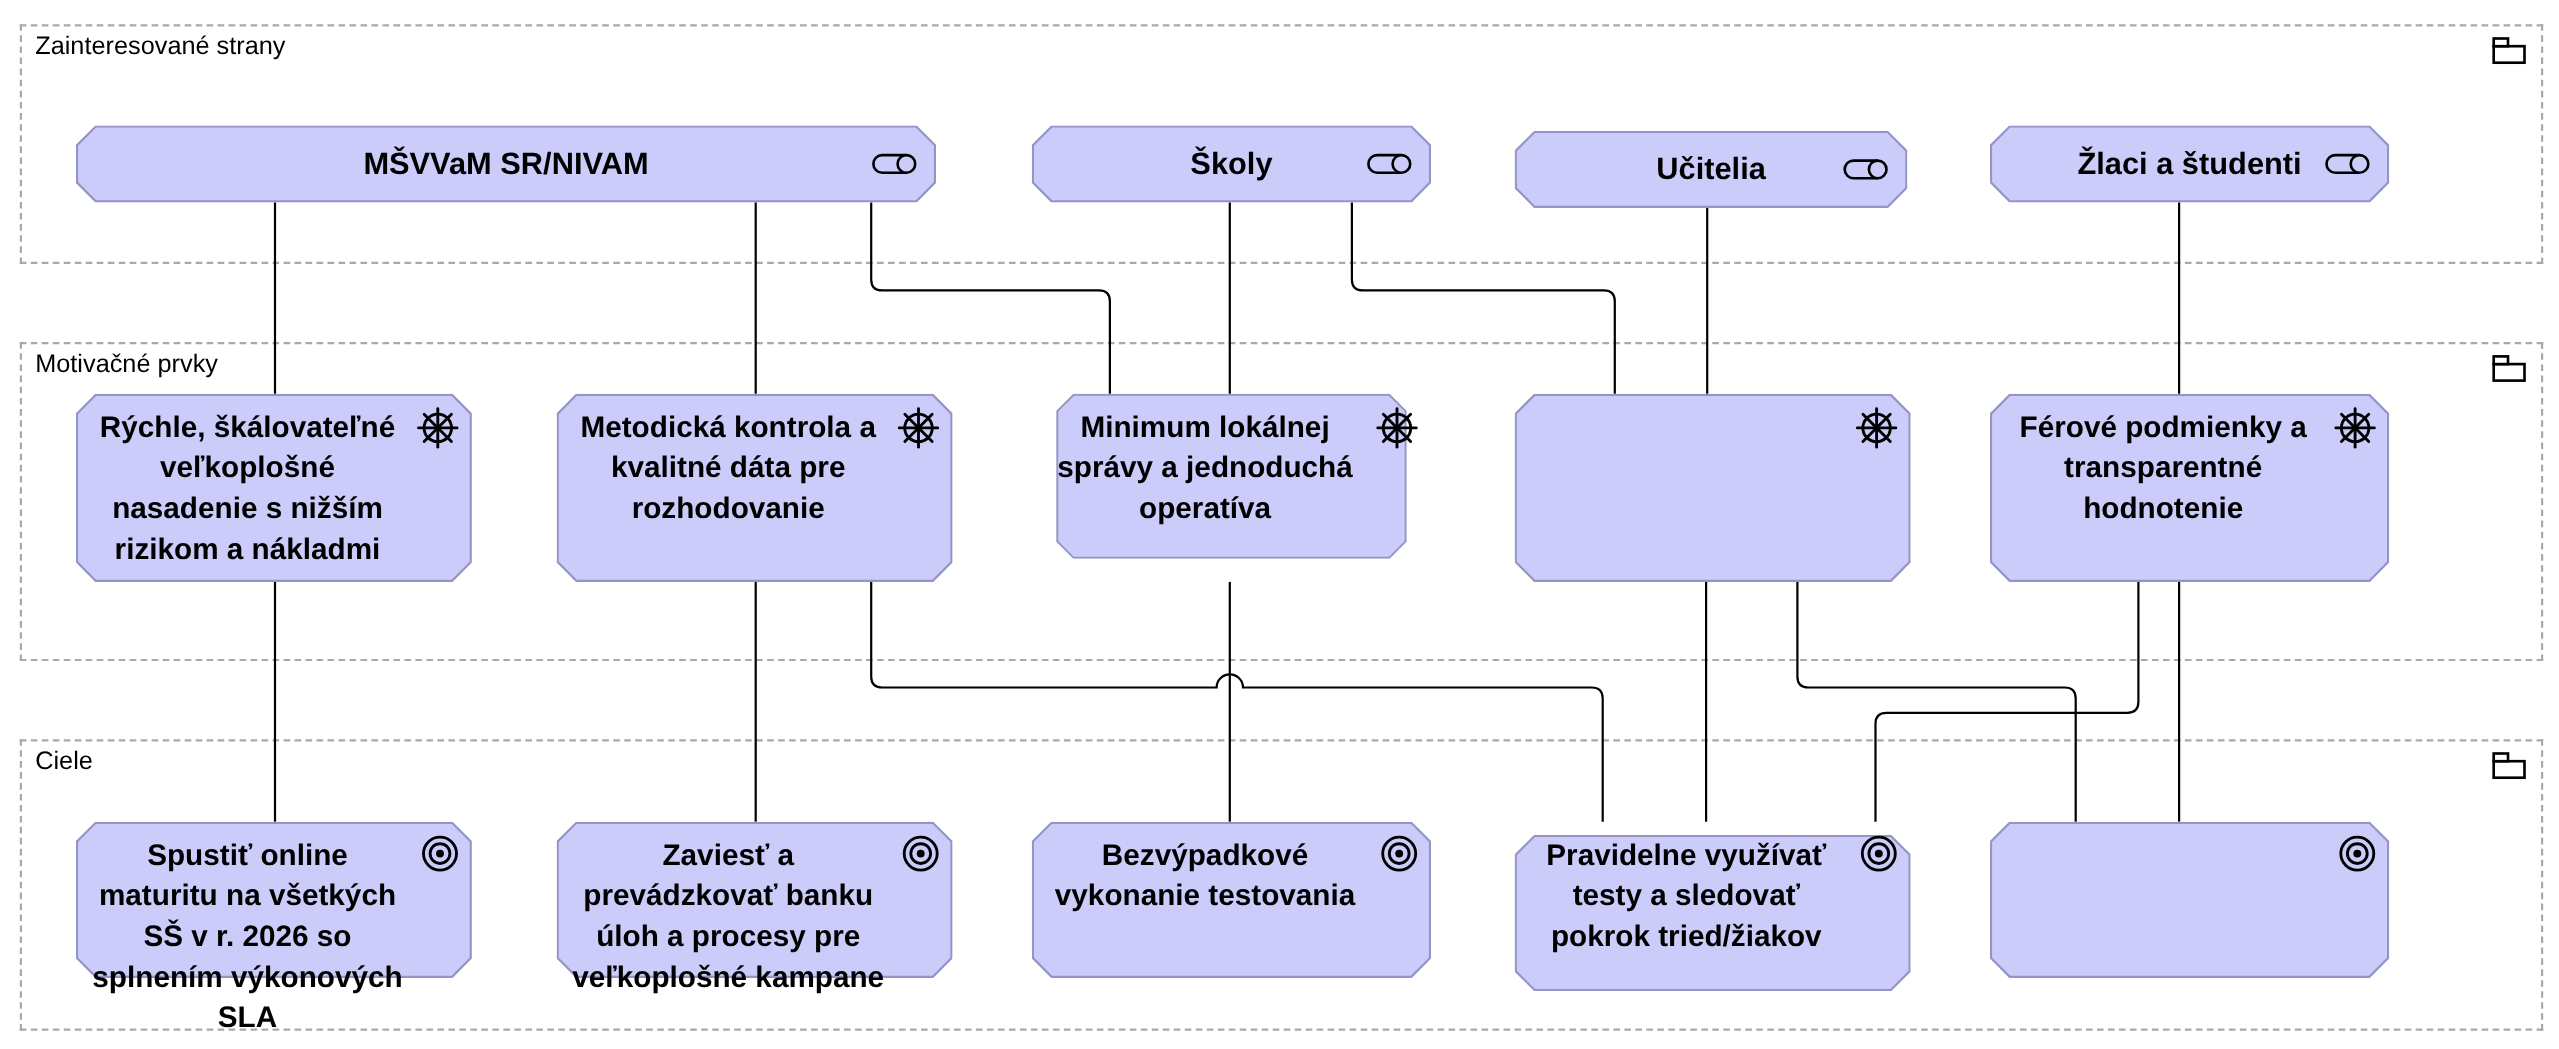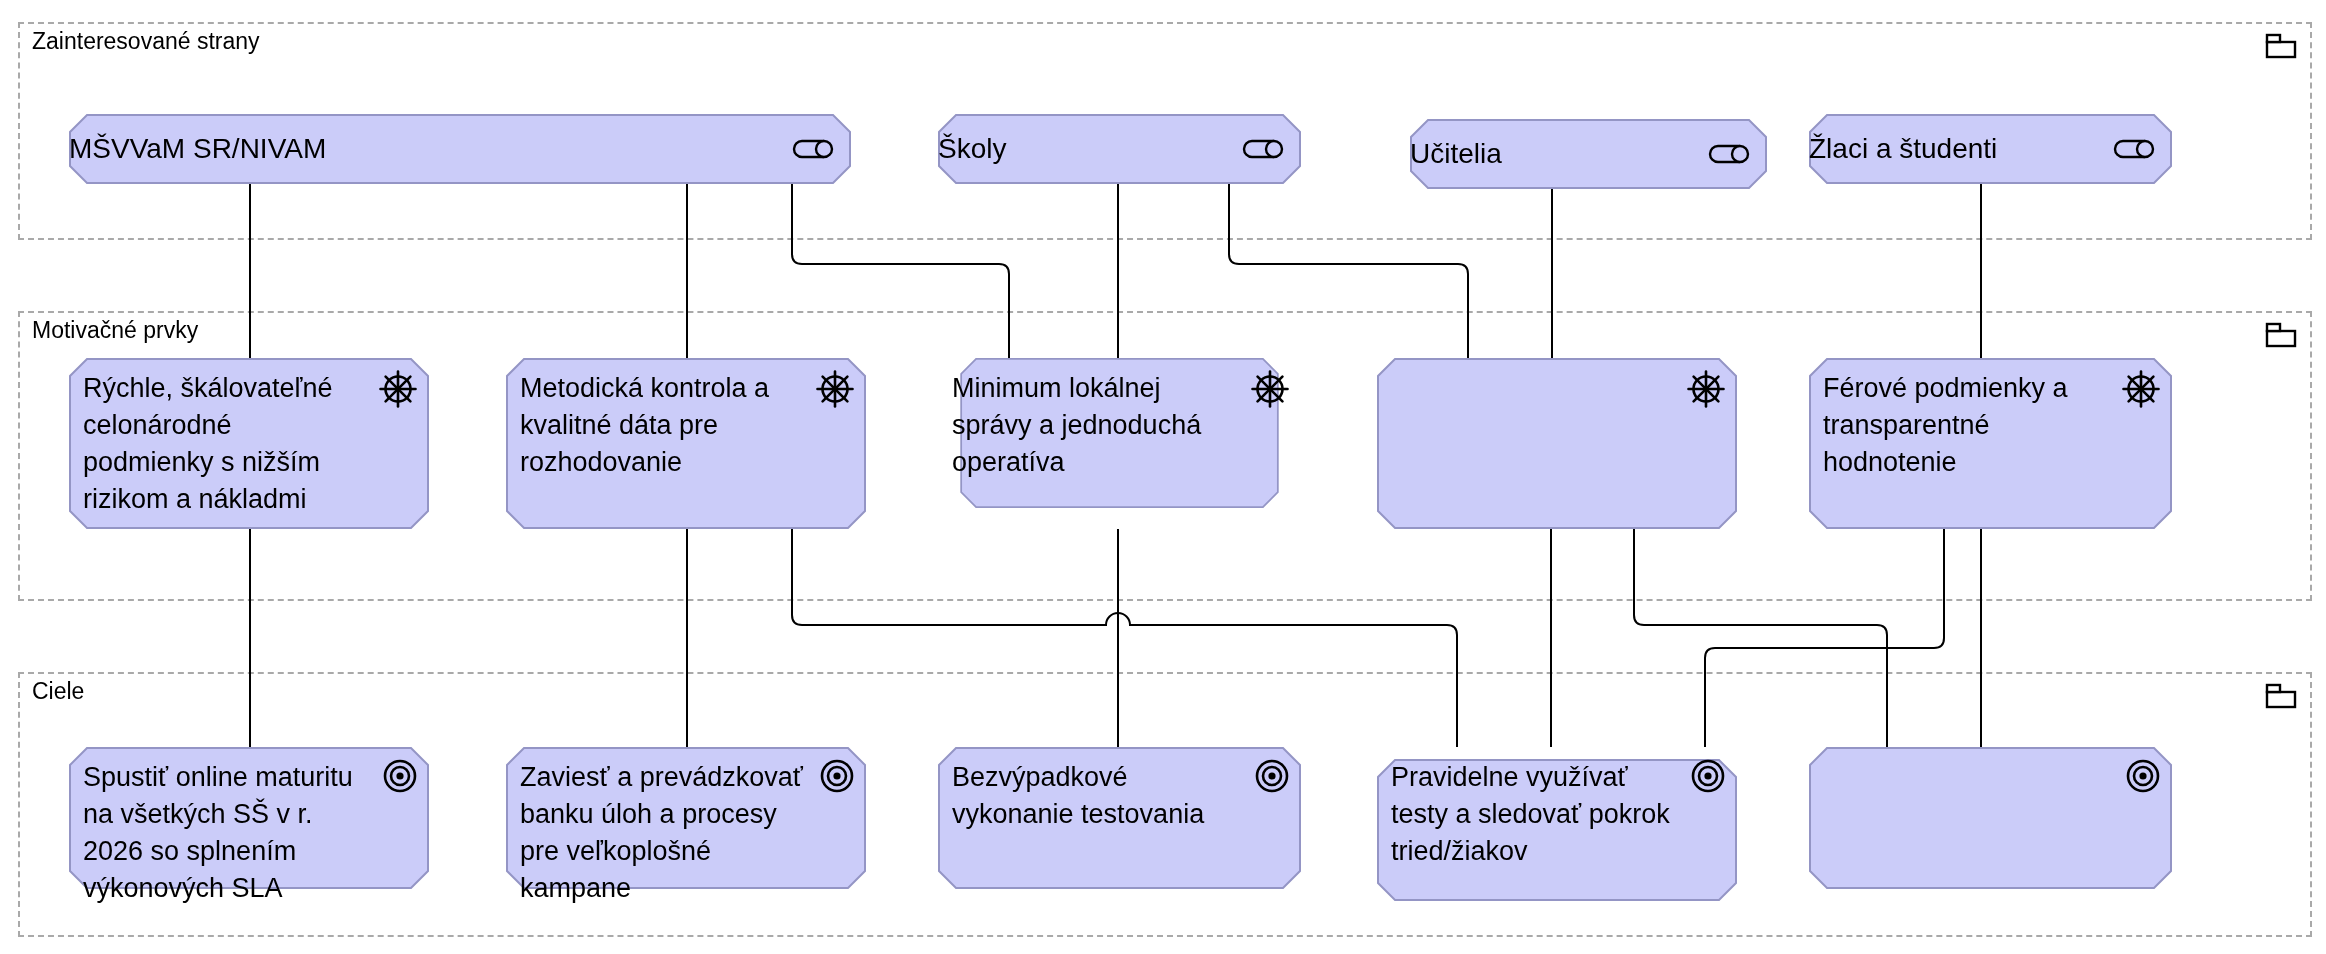--- a/index.html
+++ b/index.html
@@ -3,21 +3,21 @@
 <meta charset="utf-8">
 <style>
   html,body{margin:0;padding:0;background:#ffffff;}
   body{width:2326px;height:954px;position:relative;overflow:hidden;
        font-family:"Liberation Sans","DejaVu Sans",sans-serif;color:#000;}
   .group{position:absolute;border:2px dashed #a9a9a9;background:transparent;}
   .group-title{position:absolute;left:12px;top:4px;font-size:23px;white-space:nowrap;}
   .group-icon{position:absolute;top:8px;right:12px;}
   .node{position:absolute;z-index:2;}
   .shape{position:absolute;left:0;top:0;width:100%;height:100%;display:block;}
-  .label{position:absolute;font-size:27px;line-height:37px;}
+  .label{position:absolute;text-align:center;font-size:27px;line-height:37px;font-weight:bold;}
   .actor .label{left:0;right:0;top:50%;transform:translateY(-50%);font-size:28px;line-height:32px;}
   .motiv .label{left:14px;right:62px;top:12px;}
   .node-icon{position:absolute;}
   .role-icon{right:16px;top:50%;transform:translateY(-50%);}
   .corner-icon{right:10px;top:10px;}
   #wires{position:absolute;left:0;top:0;z-index:1;}
 </style>
 </head>
 <body>
 
@@ -81,21 +81,21 @@
   <svg class="shape" viewBox="0 0 363 70">
       <polygon fill="#cbccf9" stroke="#9495c5" stroke-width="2" points="18,1 345,1 362,18 362,52 345,69 18,69 1,52 1,18"></polygon>
     </svg>
   <div class="label">Školy</div>
   <svg class="node-icon role-icon" width="44" height="22" viewBox="0 0 44 22">
     <path d="M33,3 H11 A8,8 0 0 0 11,19 H33" fill="none" stroke="#000" stroke-width="2.4"></path>
     <circle cx="33" cy="11" r="8" fill="#cbccf9" stroke="#000" stroke-width="2.4"></circle>
   </svg>
 </div>
 
-<div class="node actor" style="left:1410px;top:114px;width:357px;height:80px;">
+<div class="node actor" style="left:1377px;top:114px;width:357px;height:80px;">
   <svg class="shape" viewBox="0 0 357 70">
       <polygon fill="#cbccf9" stroke="#9495c5" stroke-width="2" points="18,1 339,1 356,18 356,52 339,69 18,69 1,52 1,18"></polygon>
     </svg>
   <div class="label">Učitelia</div>
   <svg class="node-icon role-icon" width="44" height="22" viewBox="0 0 44 22">
     <path d="M33,3 H11 A8,8 0 0 0 11,19 H33" fill="none" stroke="#000" stroke-width="2.4"></path>
     <circle cx="33" cy="11" r="8" fill="#cbccf9" stroke="#000" stroke-width="2.4"></circle>
   </svg>
 </div>
 
@@ -107,21 +107,21 @@
   <svg class="node-icon role-icon" width="44" height="22" viewBox="0 0 44 22">
     <path d="M33,3 H11 A8,8 0 0 0 11,19 H33" fill="none" stroke="#000" stroke-width="2.4"></path>
     <circle cx="33" cy="11" r="8" fill="#cbccf9" stroke="#000" stroke-width="2.4"></circle>
   </svg>
 </div>
 
 <div class="node motiv" style="left:69px;top:358px;width:360px;height:171px;">
   <svg class="shape" viewBox="0 0 360 171">
       <polygon fill="#cbccf9" stroke="#9495c5" stroke-width="2" points="18,1 342,1 359,18 359,153 342,170 18,170 1,153 1,18"></polygon>
     </svg>
-  <div class="label">Rýchle, škálovateľné celonárodné podmienky s nižším rizikom a nákladmi</div>
+  <div class="label">Rýchle, škálovateľné veľkoplošné nasadenie s nižším rizikom a nákladmi</div>
   <svg class="node-icon corner-icon" width="42" height="42" viewBox="0 0 42 42">
     <circle cx="21" cy="21" r="12.5" fill="none" stroke="#000" stroke-width="2.6"></circle>
     <g stroke="#000" stroke-width="2.6" stroke-linecap="round">
       <line x1="21" y1="3.5" x2="21" y2="38.5"></line>
         <line x1="3.5" y1="21" x2="38.5" y2="21"></line>
       <line x1="8.6" y1="8.6" x2="33.4" y2="33.4"></line>
         <line x1="33.4" y1="8.6" x2="8.6" y2="33.4"></line>
     </g>
   </svg>
 </div>

